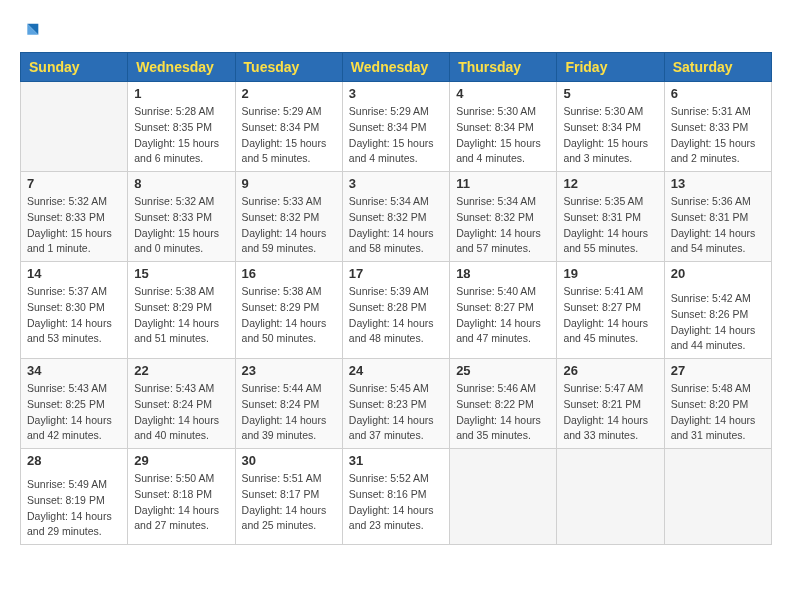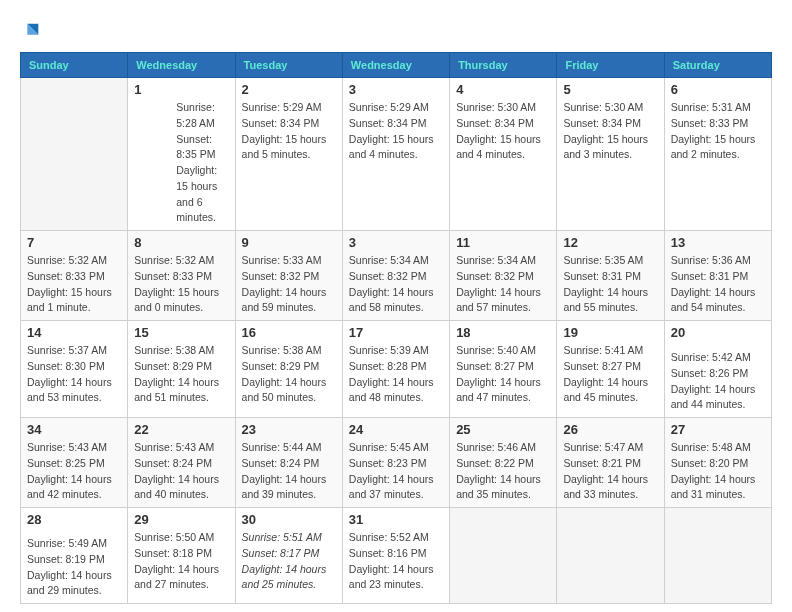--- a/index.html
+++ b/index.html
@@ -47,24 +47,24 @@
       font-size: 15px;
       color: #555;
     }
     .calendar-table {
       width: 100%;
       border-collapse: collapse;
       border: 1px solid #ccc;
     }
     .calendar-table th {
       background-color: #2a6db5;
-      color: #5eead4;
+      color: #fde047;
       text-align: left;
       padding: 6px 8px;
-      font-size: 11px;
+      font-size: 14px;
       border: 1px solid #1a5a9a;
     }
     .calendar-table td {
       vertical-align: top;
       border: 1px solid #d0d0d0;
       padding: 4px 6px;
       width: calc(100% / 7);
       min-height: 80px;
       background: #fff;
       font-size: 11px;
@@ -117,21 +117,21 @@
         <th>Thursday</th>
         <th>Friday</th>
         <th>Saturday</th>
       </tr>
   </thead>
   <tbody id="calendar-body">
   <tr>
         <td class="empty-cell"></td>
         <td>
           <span class="day-number">1</span>
-          <div class="day-info" style="white-space: pre-line; margin-left: 42px;">Sunrise: 5:28 AM
+          <div class="day-info" style="white-space: pre-line;">Sunrise: 5:28 AM
 Sunset: 8:35 PM
 Daylight: 15 hours
 and 6 minutes.</div>
         </td>
         <td>
           <span class="day-number">2</span>
           <div class="day-info" style="white-space: pre-line;">Sunrise: 5:29 AM
 Sunset: 8:34 PM
 Daylight: 15 hours
 and 5 minutes.</div>
@@ -328,21 +328,21 @@
         </td>
         <td>
           <span class="day-number">29</span>
           <div class="day-info" style="white-space: pre-line;">Sunrise: 5:50 AM
 Sunset: 8:18 PM
 Daylight: 14 hours
 and 27 minutes.</div>
         </td>
         <td>
           <span class="day-number">30</span>
-          <div class="day-info" style="white-space: pre-line; font-style: italic;">Sunrise: 5:51 AM
+          <div class="day-info" style="white-space: pre-line;">Sunrise: 5:51 AM
 Sunset: 8:17 PM
 Daylight: 14 hours
 and 25 minutes.</div>
         </td>
         <td>
           <span class="day-number">31</span>
           <div class="day-info" style="white-space: pre-line;">Sunrise: 5:52 AM
 Sunset: 8:16 PM
 Daylight: 14 hours
 and 23 minutes.</div>

